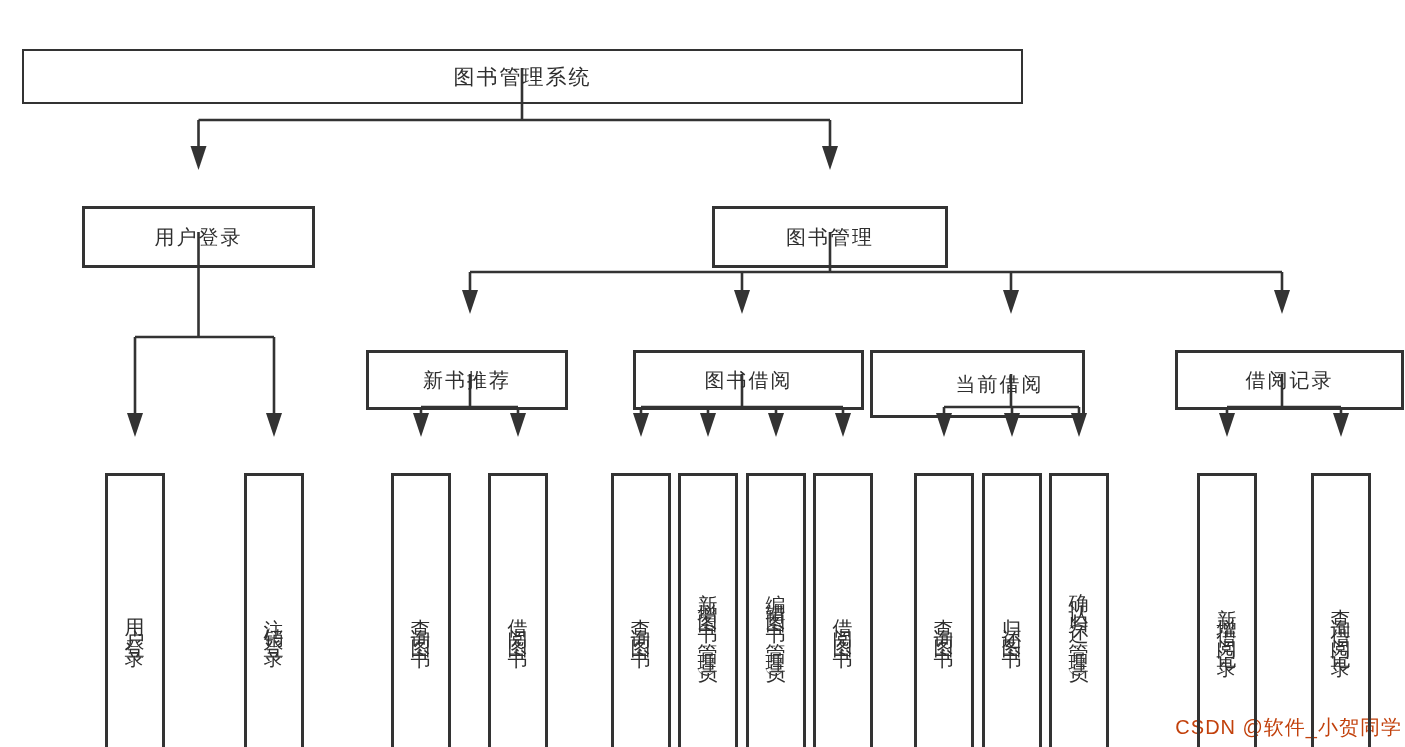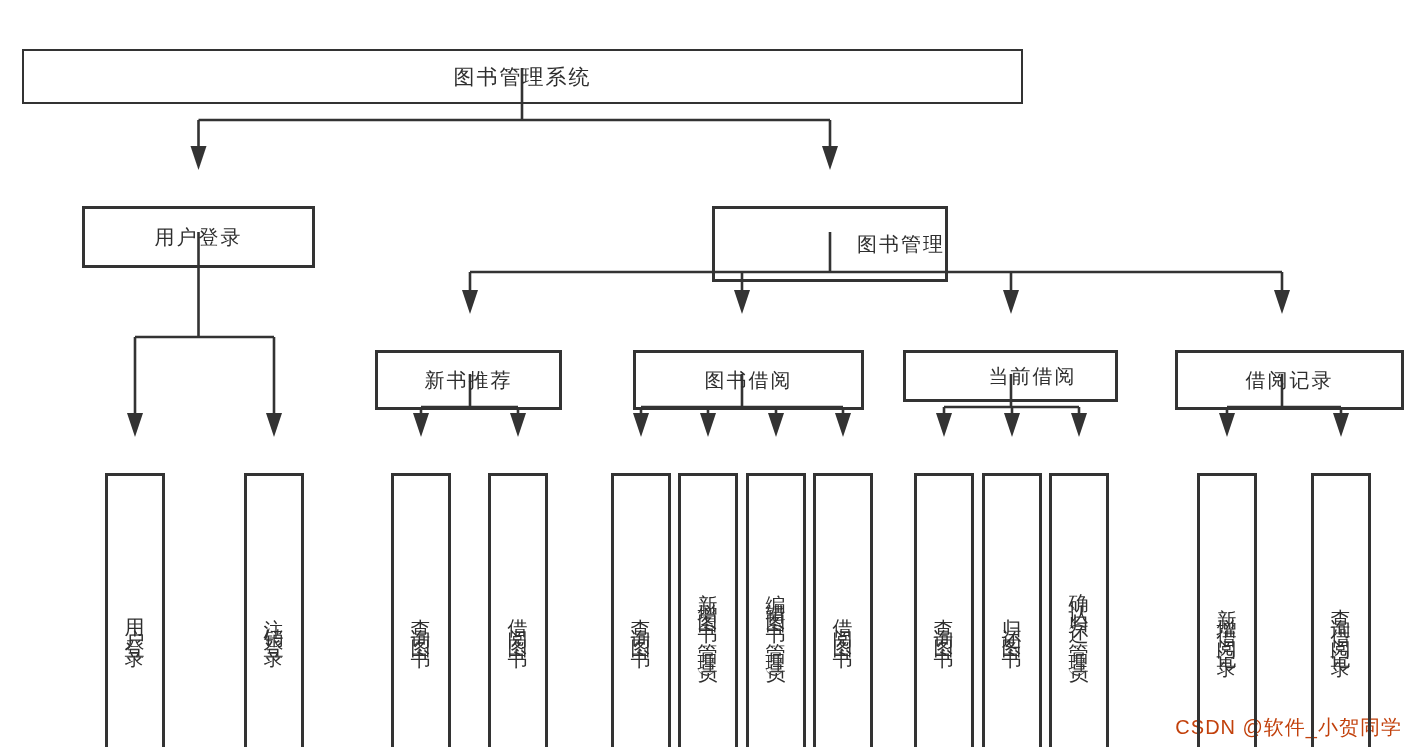--- a/index.html
+++ b/index.html
@@ -142,31 +142,31 @@
     </g>
   </svg>
 
   <div class="box root" style="left:22px; top:13px; width:1001px; height:55px;">
     <span class="hlabel">图书管理系统</span>
   </div>
 
   <div class="box l1" style="left:82px; top:170px; width:233px; height:62px;">
     <span class="hlabel">用户登录</span>
   </div>
-  <div class="box l1" style="left:712px; top:170px; width:236px; height:76px;justify-content:flex-end;">
+  <div class="box l1" style="left:712px; top:170px; width:236px; height:62px;">
     <span class="hlabel">图书管理</span>
   </div>
 
-  <div class="box l2" style="left:375px; top:314px; width:187px; height:60px;">
+  <div class="box l2" style="left:366px; top:314px; width:202px; height:60px;">
     <span class="hlabel">新书推荐</span>
   </div>
   <div class="box l2" style="left:633px; top:314px; width:231px; height:60px;">
     <span class="hlabel">图书借阅</span>
   </div>
-  <div class="box l2" style="left:903px; top:314px; width:215px; height:52px;padding-left:44px;">
+  <div class="box l2" style="left:870px; top:314px; width:215px; height:68px;padding-left:44px;">
     <span class="hlabel">当前借阅</span>
   </div>
   <div class="box l2" style="left:1175px; top:314px; width:229px; height:60px;">
     <span class="hlabel">借阅记录</span>
   </div>
 
   <div class="box leaf" style="left:105px;">
     <span class="vlabel">用户登录</span>
   </div>
   <div class="box leaf" style="left:244px;">

